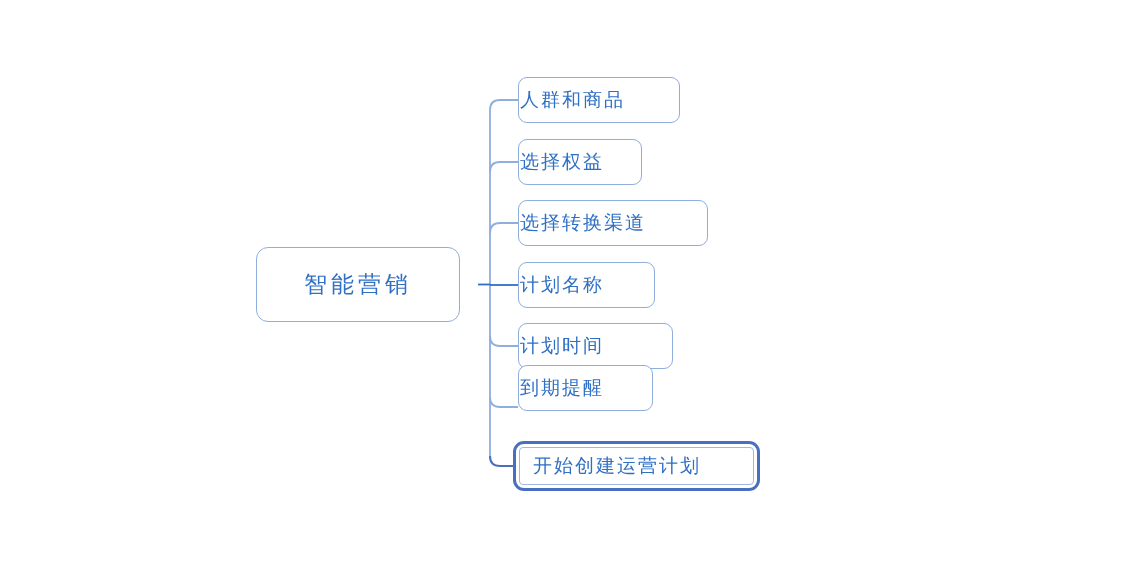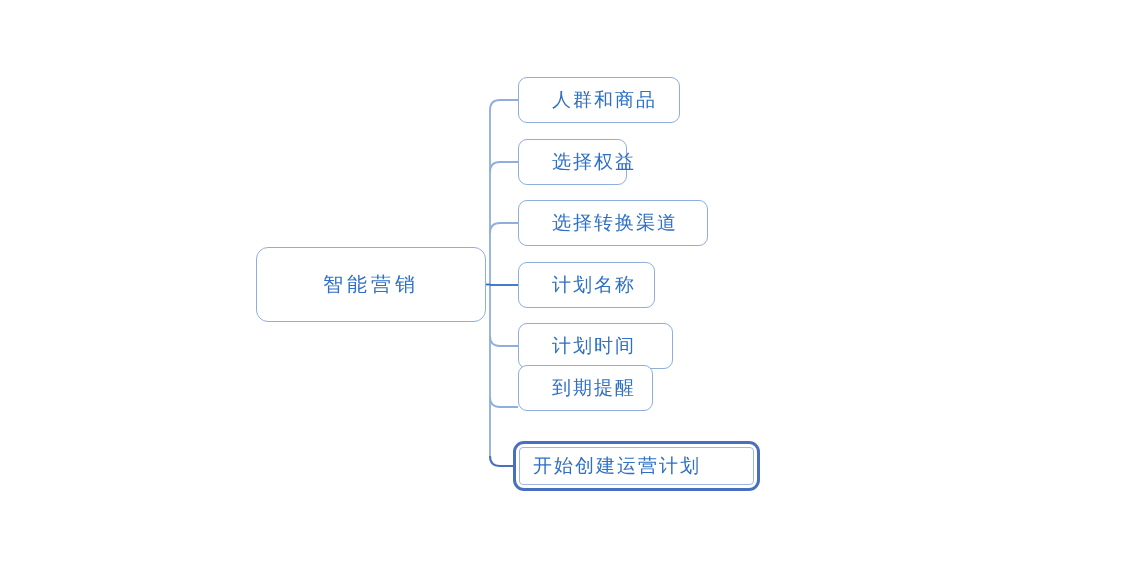--- a/index.html
+++ b/index.html
@@ -40,32 +40,32 @@
     border-radius: 10px;
     color: #2F6FC4;
     white-space: nowrap;
     letter-spacing: 2px;
   }
 
   
   .node.root {
     left: 256px;
     top: 247px;
-    width: 230px;
+    width: 204px;
     height: 75px;
     border-radius: 12px;
     justify-content: center;
-    font-size: 20px;
+    font-size: 23px;
     letter-spacing: 4px;
   }
 
   
   .node.child {
     height: 46px;
-    padding-left: 33px;
+    padding-left: 1px;
     padding-right: 15px;
     font-size: 19px;
     border-radius: 9px;
   }
 
   
   .node.selected {
     border: 3.5px solid #4A6FBE;
     border-radius: 11px;
     padding: 0;
@@ -104,21 +104,21 @@
     </svg>
 
   <div class="node root">
     <span>智能营销</span>
   </div>
 
   <div id="children-layer">
       <div class="node child" style="left: 518px; top: 77px; width: 162px;">
         <span>人群和商品</span>
       </div>
-      <div class="node child" style="left: 518px; top: 139px; width: 109px;">
+      <div class="node child" style="left: 518px; top: 139px; width: 124px;">
         <span>选择权益</span>
       </div>
       <div class="node child" style="left: 518px; top: 200px; width: 190px; text-align: center;">
         <span>选择转换渠道</span>
       </div>
       <div class="node child" style="left: 518px; top: 262px; width: 137px;">
         <span>计划名称</span>
       </div>
       <div class="node child" style="left: 518px; top: 323px; width: 155px;">
         <span>计划时间</span>

